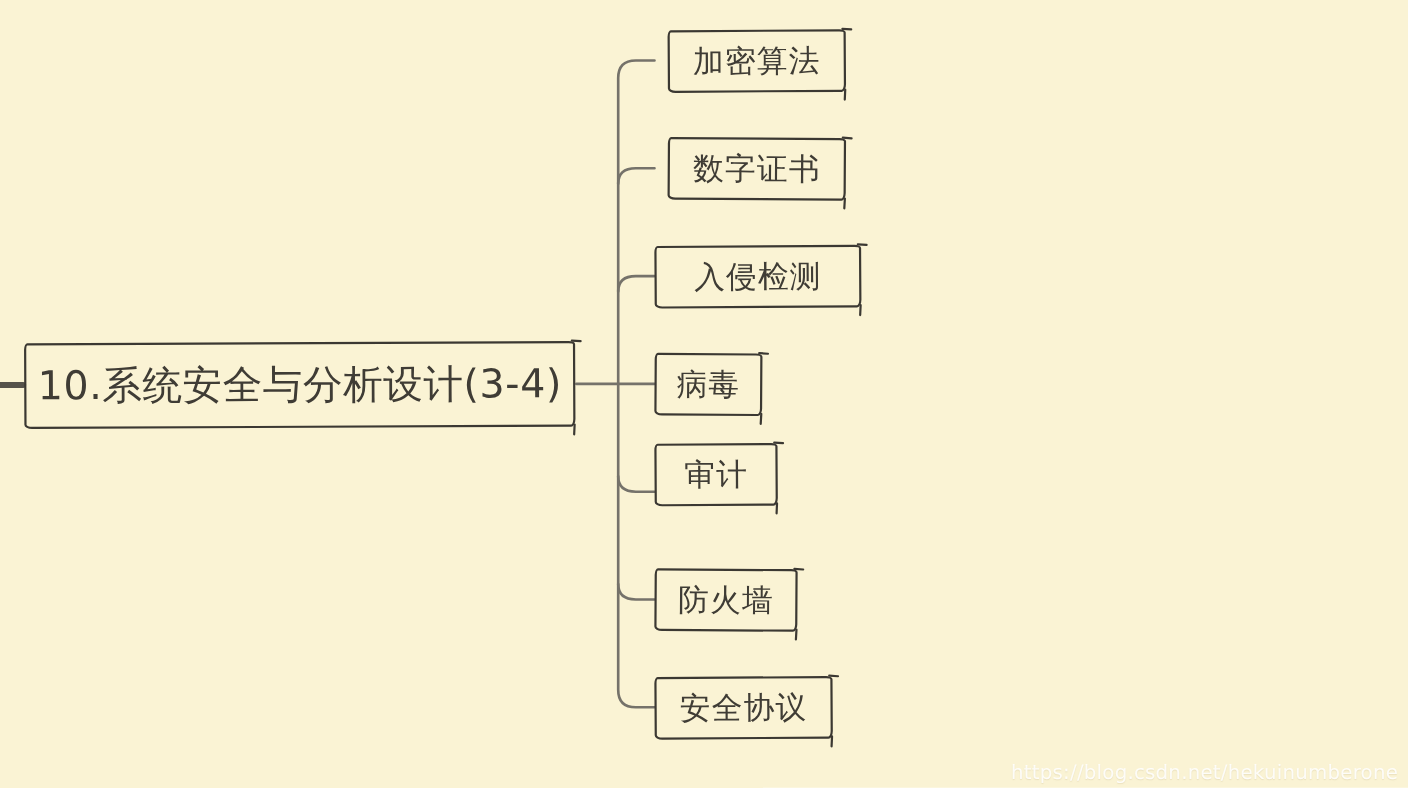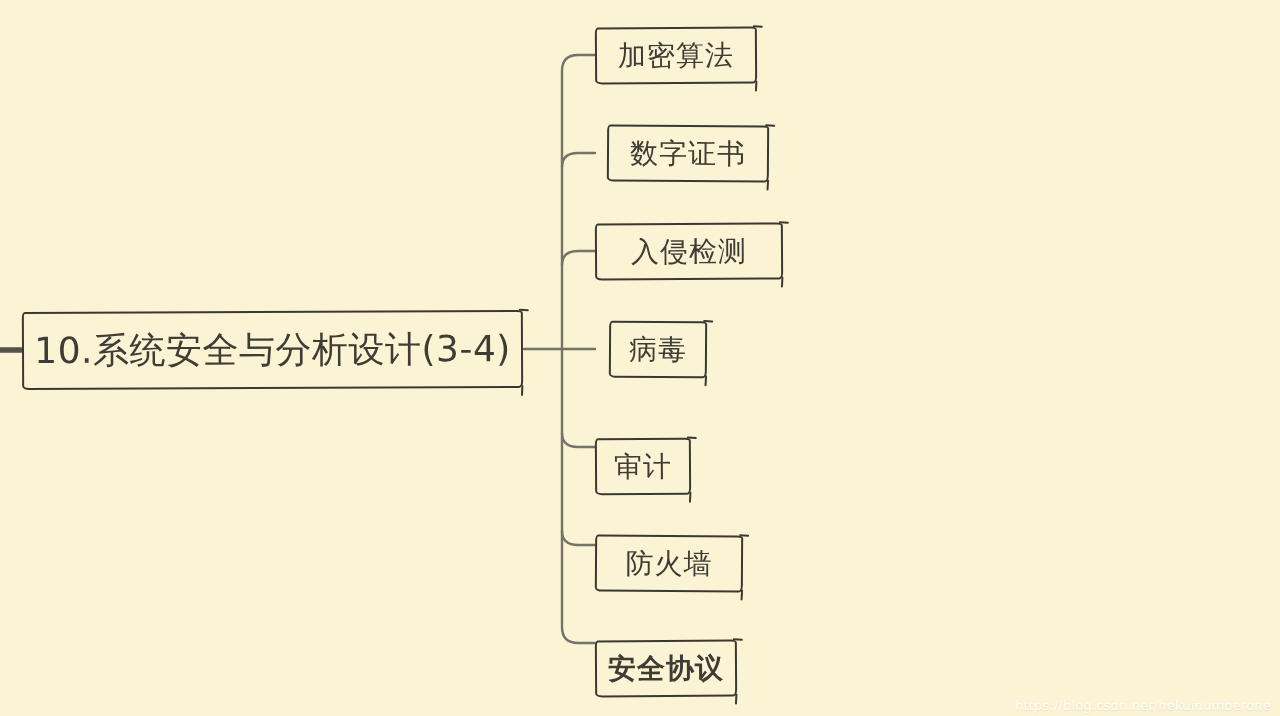--- a/index.html
+++ b/index.html
@@ -67,21 +67,21 @@
   }
   .child-node:nth-of-type(odd)  { transform: rotate(0.35deg); }
   .child-node:nth-of-type(even) { transform: rotate(-0.35deg); }
 
   .node-label { white-space: nowrap; }
 
   .watermark {
     position: absolute;
     right: 9px;
     bottom: 3px;
-    font-size: 13px;
+    font-size: 18px;
     letter-spacing: 0.2px;
     color: rgba(255, 255, 255, 0.88);
     text-shadow: 0 1px 1px rgba(205, 193, 150, 0.35);
   }
 </style>
 </head>
 <body>
 
 <div class="canvas">
 
@@ -96,43 +96,43 @@
     <path d="M 562 167 Q 562 153 578 153 L 595 153" stroke="#75726A" stroke-width="2.4" stroke-linecap="round" fill="none"></path>
     <path d="M 562 265 Q 562 251 578 251 L 595 251" stroke="#75726A" stroke-width="2.4" stroke-linecap="round" fill="none"></path>
     <path d="M 562 433 Q 562 447 578 447 L 595 447" stroke="#75726A" stroke-width="2.4" stroke-linecap="round" fill="none"></path>
     <path d="M 562 531 Q 562 545 578 545 L 595 545" stroke="#75726A" stroke-width="2.4" stroke-linecap="round" fill="none"></path>
   </svg>
 
   <div class="node root-node">
     <span class="node-label">10.系统安全与分析设计(3-4)</span>
   </div>
 
-  <div class="node child-node" style="top:27px;  width:162px;">
+  <div class="node child-node" style="top:27px;  width:162px;margin-left:12px;">
     <span class="node-label">加密算法</span>
   </div>
 
   <div class="node child-node" style="top:125px; width:162px;margin-left:12px;">
     <span class="node-label">数字证书</span>
   </div>
 
   <div class="node child-node" style="top:223px; width:188px;">
     <span class="node-label">入侵检测</span>
   </div>
 
-  <div class="node child-node" style="top:321px; width:98px;margin-left:14px;">
+  <div class="node child-node" style="top:321px; width:98px;">
     <span class="node-label">病毒</span>
   </div>
 
-  <div class="node child-node" style="top:438px; width:96px;">
+  <div class="node child-node" style="top:403px; width:112px;">
     <span class="node-label">审计</span>
   </div>
 
-  <div class="node child-node" style="top:535px; width:148px;align-items:center;">
+  <div class="node child-node" style="top:517px; width:130px;align-items:center;">
     <span class="node-label">防火墙</span>
   </div>
 
-  <div class="node child-node" style="top:640px; width:142px;font-weight:bold;">
+  <div class="node child-node" style="top:615px; width:162px;">
     <span class="node-label">安全协议</span>
   </div>
 
   <div class="watermark">https://blog.csdn.net/hekuinumberone</div>
 
 </div>
 
 </body></html>

